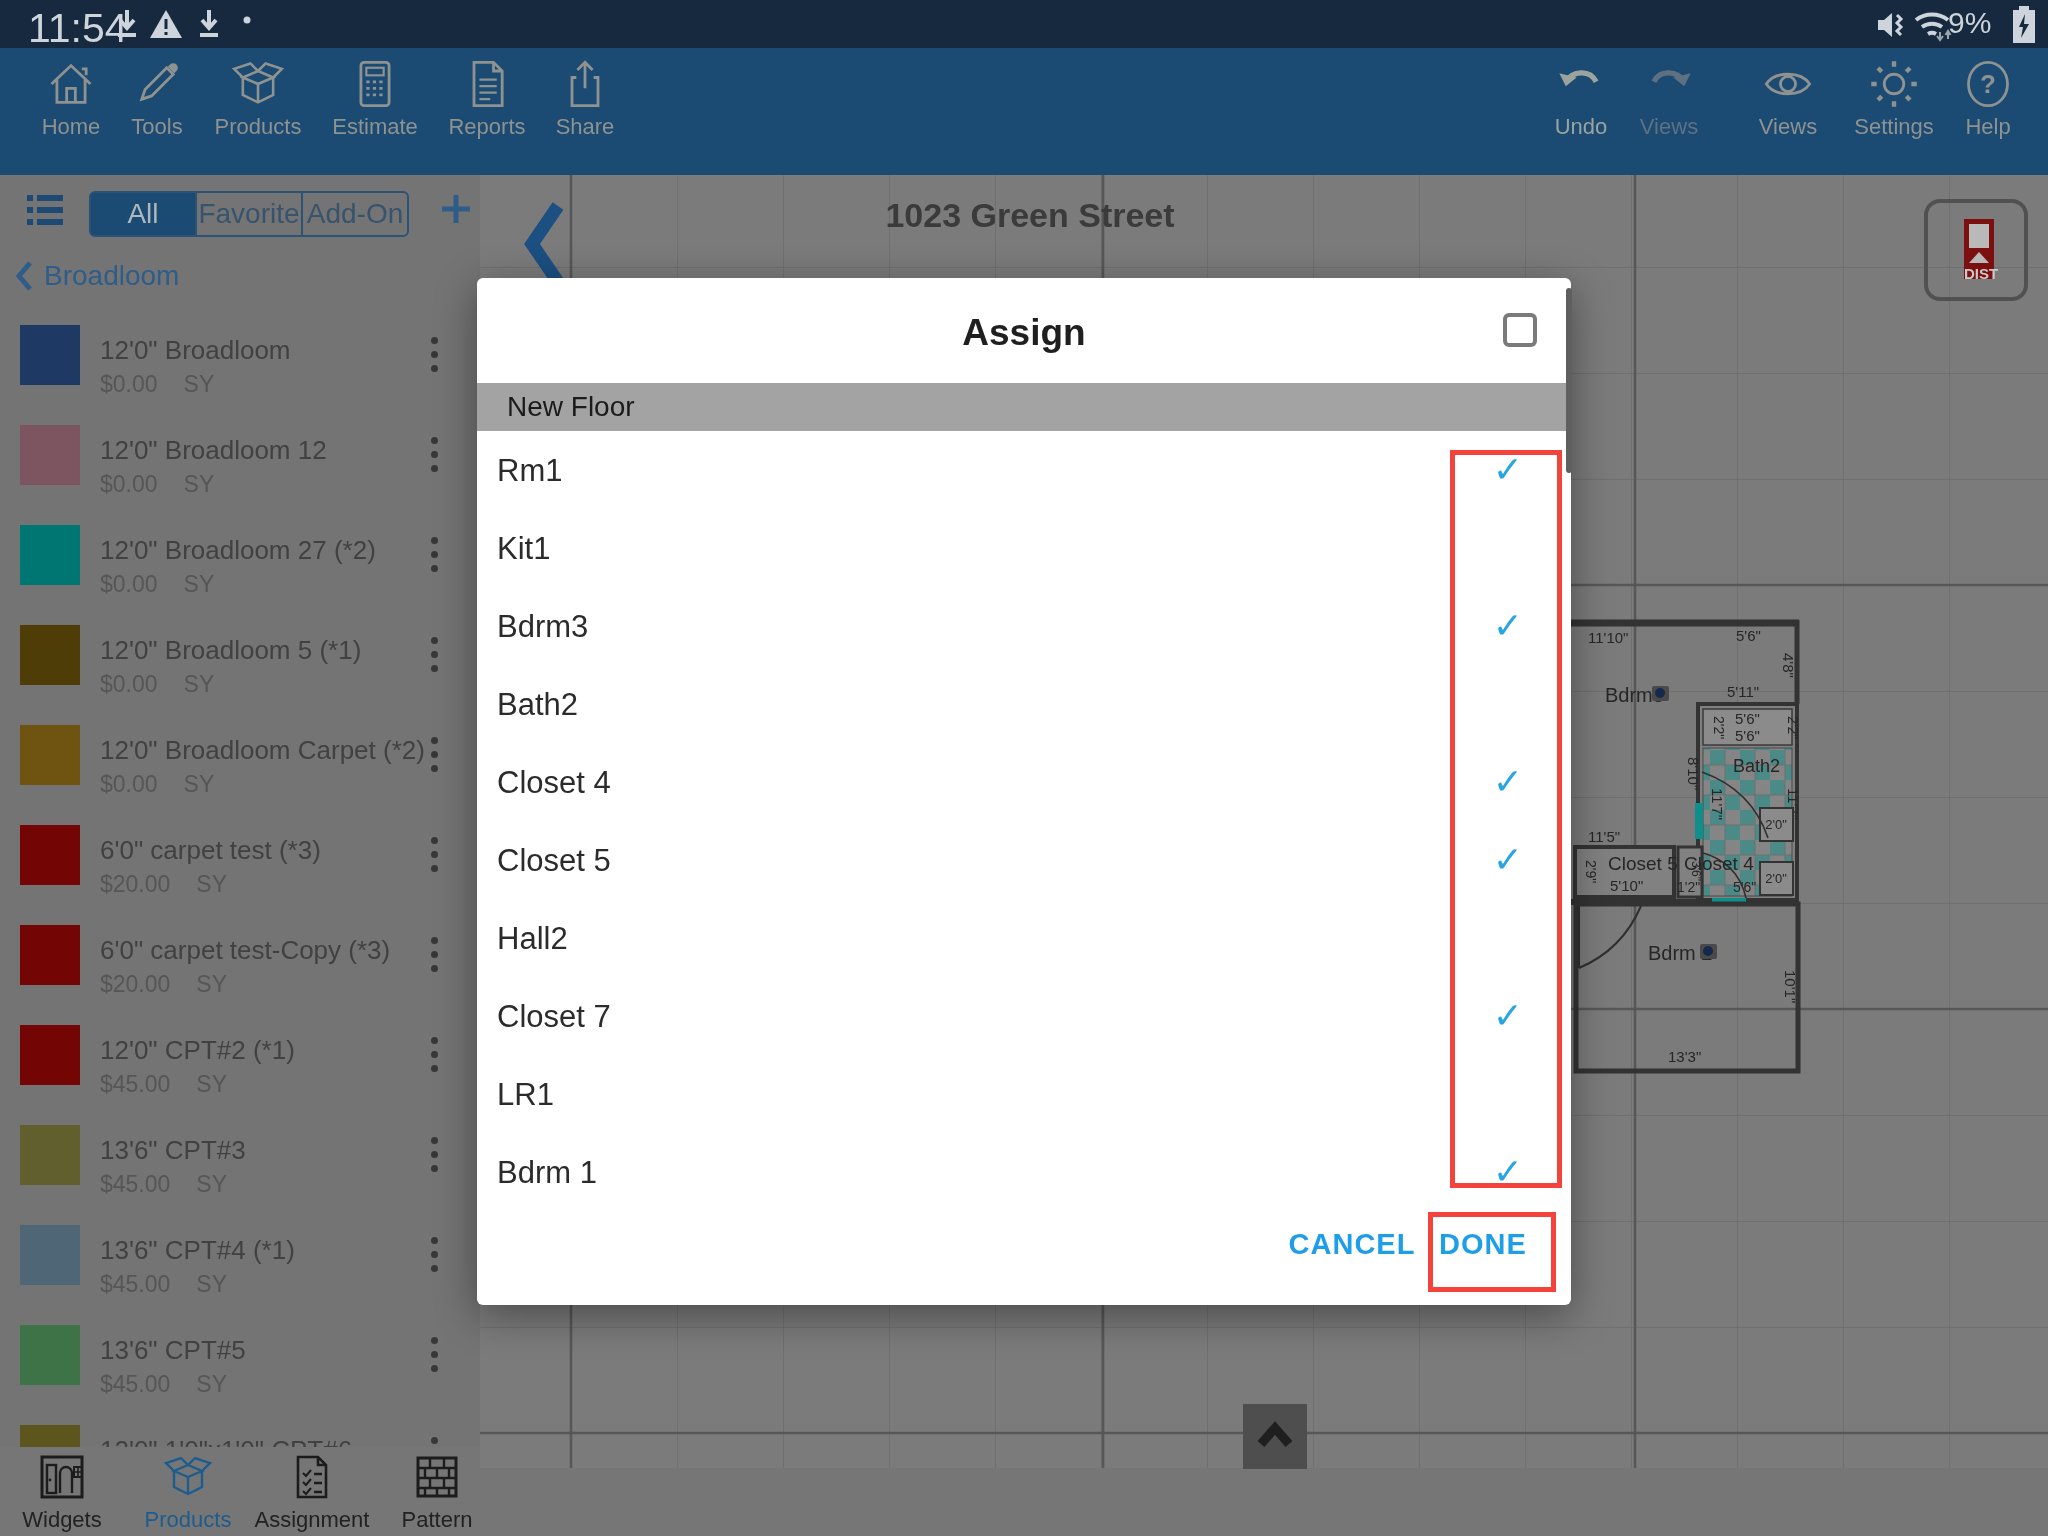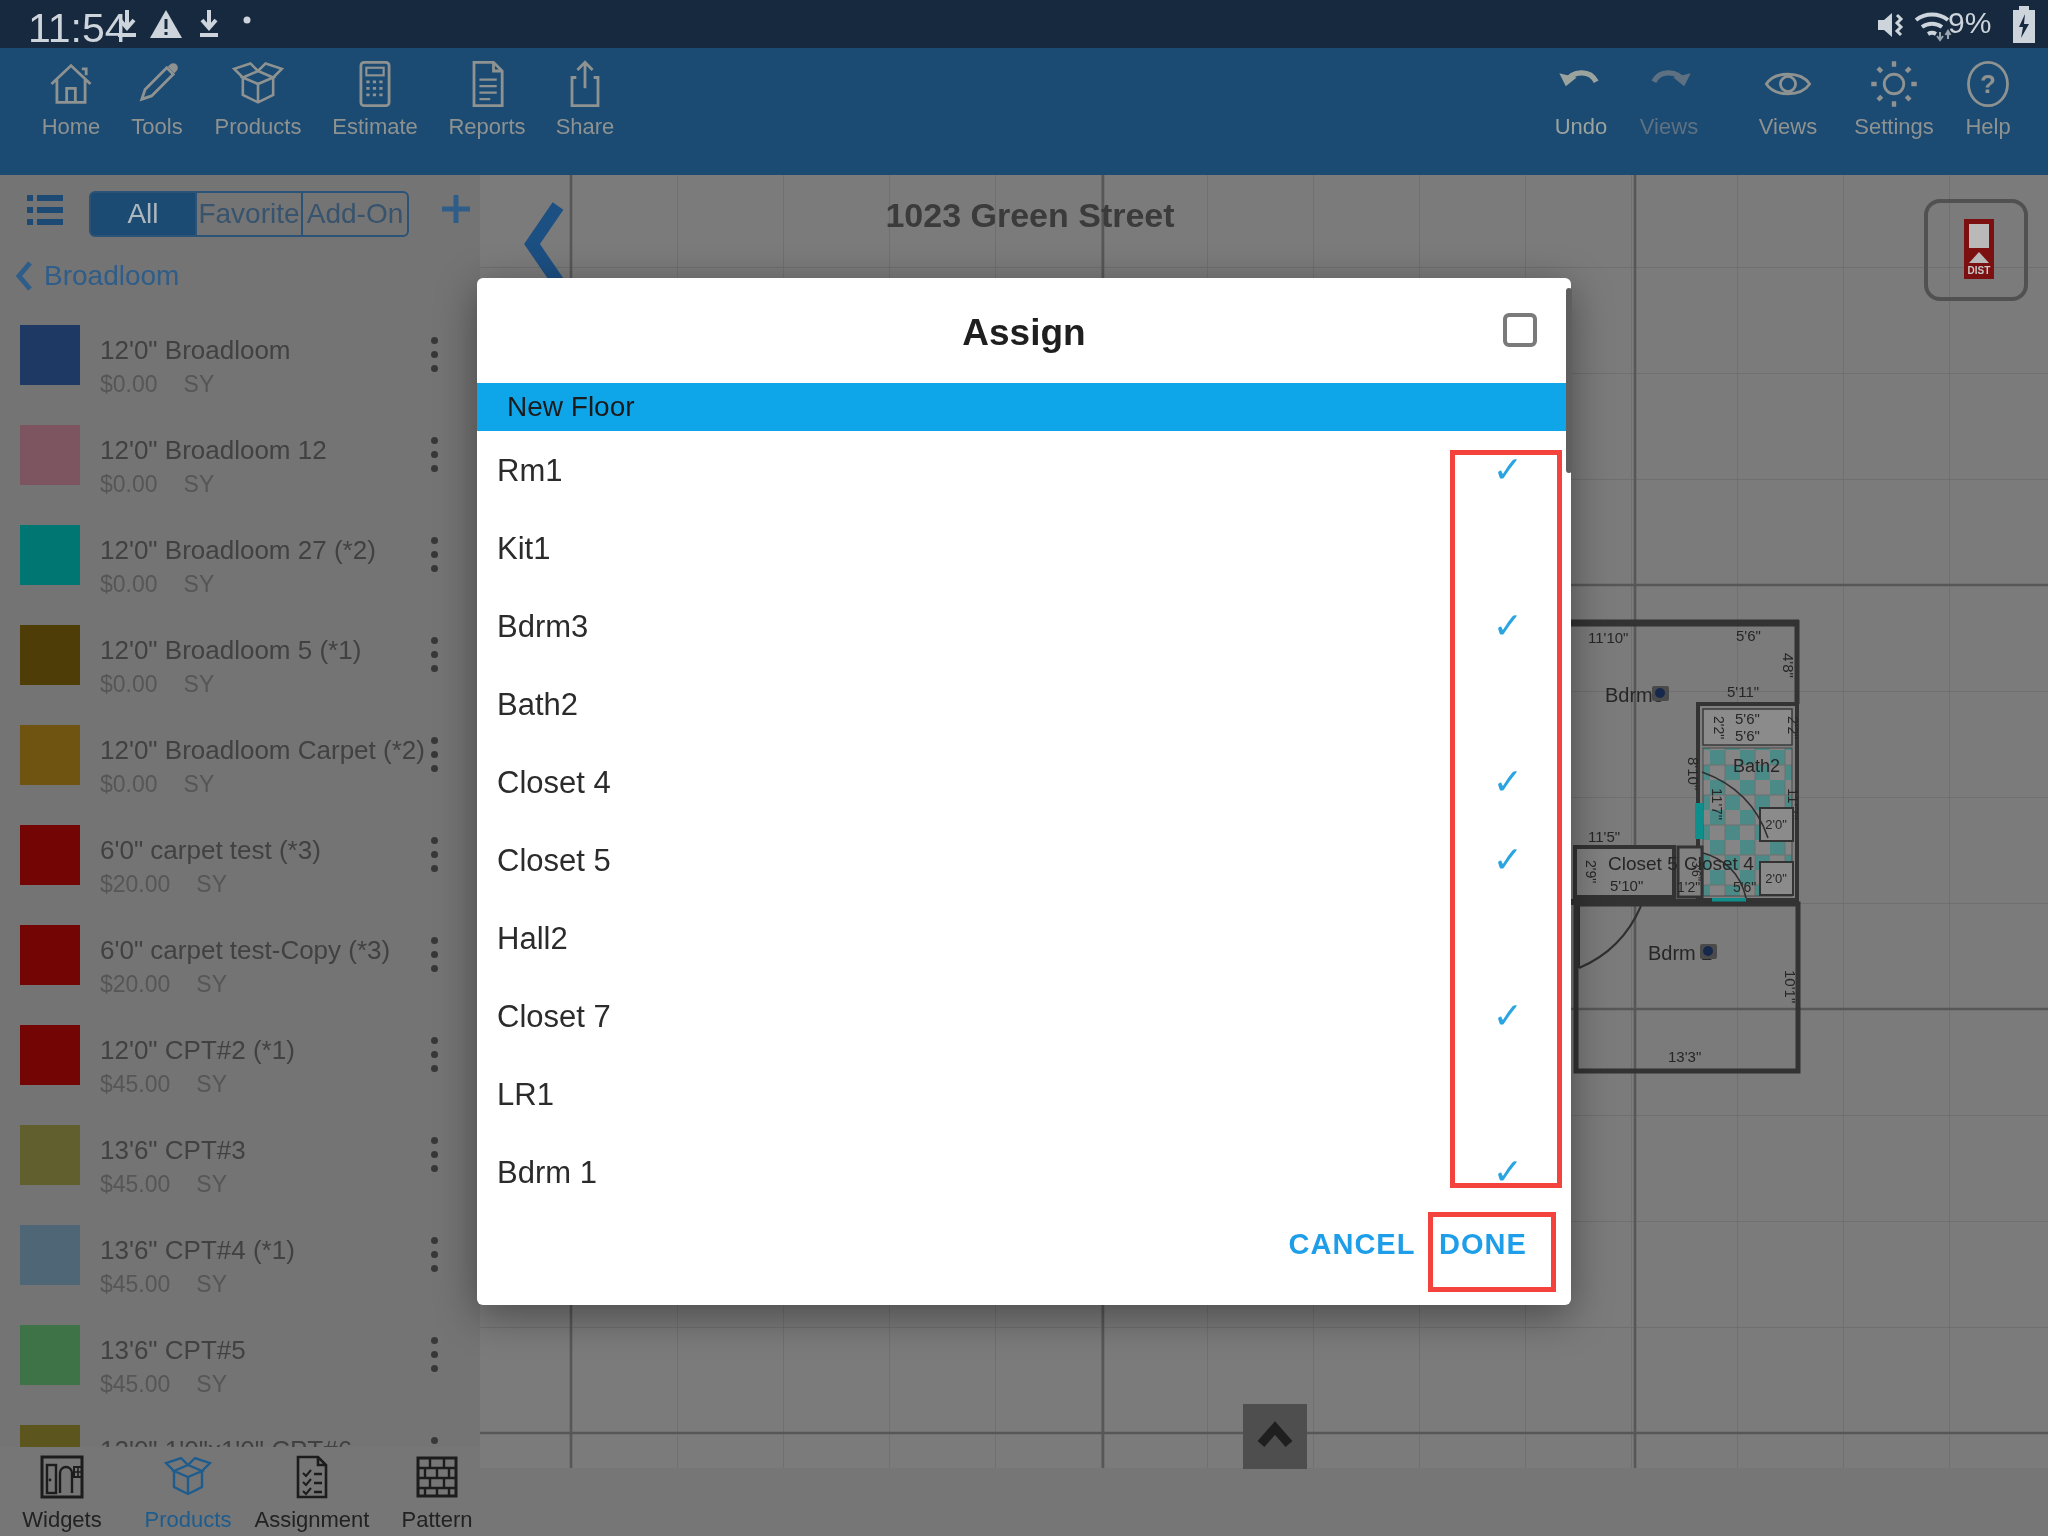--- a/index.html
+++ b/index.html
@@ -50,28 +50,28 @@
   .plansvg{position:absolute;left:1560px;top:600px;z-index:2;}
   .ctitle{position:absolute;left:700px;top:196px;width:660px;text-align:center;
           font-size:34px;font-weight:bold;color:#3b3b3b;z-index:3;}
   .backchev{position:absolute;left:522px;top:200px;z-index:3;}
   .distbtn{position:absolute;left:1924px;top:199px;width:104px;height:102px;border:4px solid #515151;
            border-radius:16px;box-sizing:border-box;z-index:3;}
   .distbody{position:absolute;left:36px;top:16px;width:30px;height:60px;background:#7c0f0f;}
   .distbody .dsq{position:absolute;left:5px;top:5px;width:20px;height:24px;background:#b9b9b9;}
   .distbody .dtri{position:absolute;left:5px;top:33px;width:0;height:0;
                   border-left:10px solid transparent;border-right:10px solid transparent;border-bottom:11px solid #b9b9b9;}
-  .distbody .dtxt{position:absolute;left:0;top:46px;width:30px;text-align:center;font-size:10px;font-weight:bold;color:#c9c9c9;}
+  .distbody .dtxt{position:absolute;left:0;top:46px;width:30px;text-align:center;font-size:15px;font-weight:bold;color:#c9c9c9;}
   
   .dialog{position:absolute;left:477px;top:278px;width:1094px;height:1027px;background:#ffffff;
           border-radius:6px;box-shadow:0 10px 40px rgba(0,0,0,.4);z-index:40;}
   .dtitle{position:absolute;left:0;top:34px;width:1094px;text-align:center;font-size:37px;font-weight:bold;color:#1f1f1f;}
   .dcheckbox{position:absolute;left:1026px;top:35px;width:34px;height:34px;border:4px solid #7a7a7a;
              border-radius:6px;box-sizing:border-box;}
-  .dsection{position:absolute;left:0;top:105px;width:1094px;height:48px;background:#0ea5e9;
+  .dsection{position:absolute;left:0;top:105px;width:1094px;height:48px;background:#a3a3a3;
             line-height:48px;font-size:28px;color:#1b1b1b;}
   .dsection span{margin-left:30px;}
   .drows{position:absolute;left:0;top:153px;width:1094px;height:760px;overflow:hidden;}
   .drow{position:relative;height:78px;}
   .rname{position:absolute;left:20px;top:22px;font-size:31px;color:#2b2b2b;}
   .rcheck{position:absolute;right:48px;top:18px;font-size:36px;color:#2ba5e2;}
   .dscroll{position:absolute;left:1089px;top:10px;width:6px;height:185px;background:#5f5f5f;border-radius:3px;}
   .dfooter{position:absolute;left:0;top:940px;width:1094px;height:60px;}
   .dbtn{position:absolute;top:10px;font-size:29px;font-weight:bold;color:#1e9ee9;letter-spacing:1px;}
   .dbtn.cancel{left:810px;width:130px;text-align:center;}

